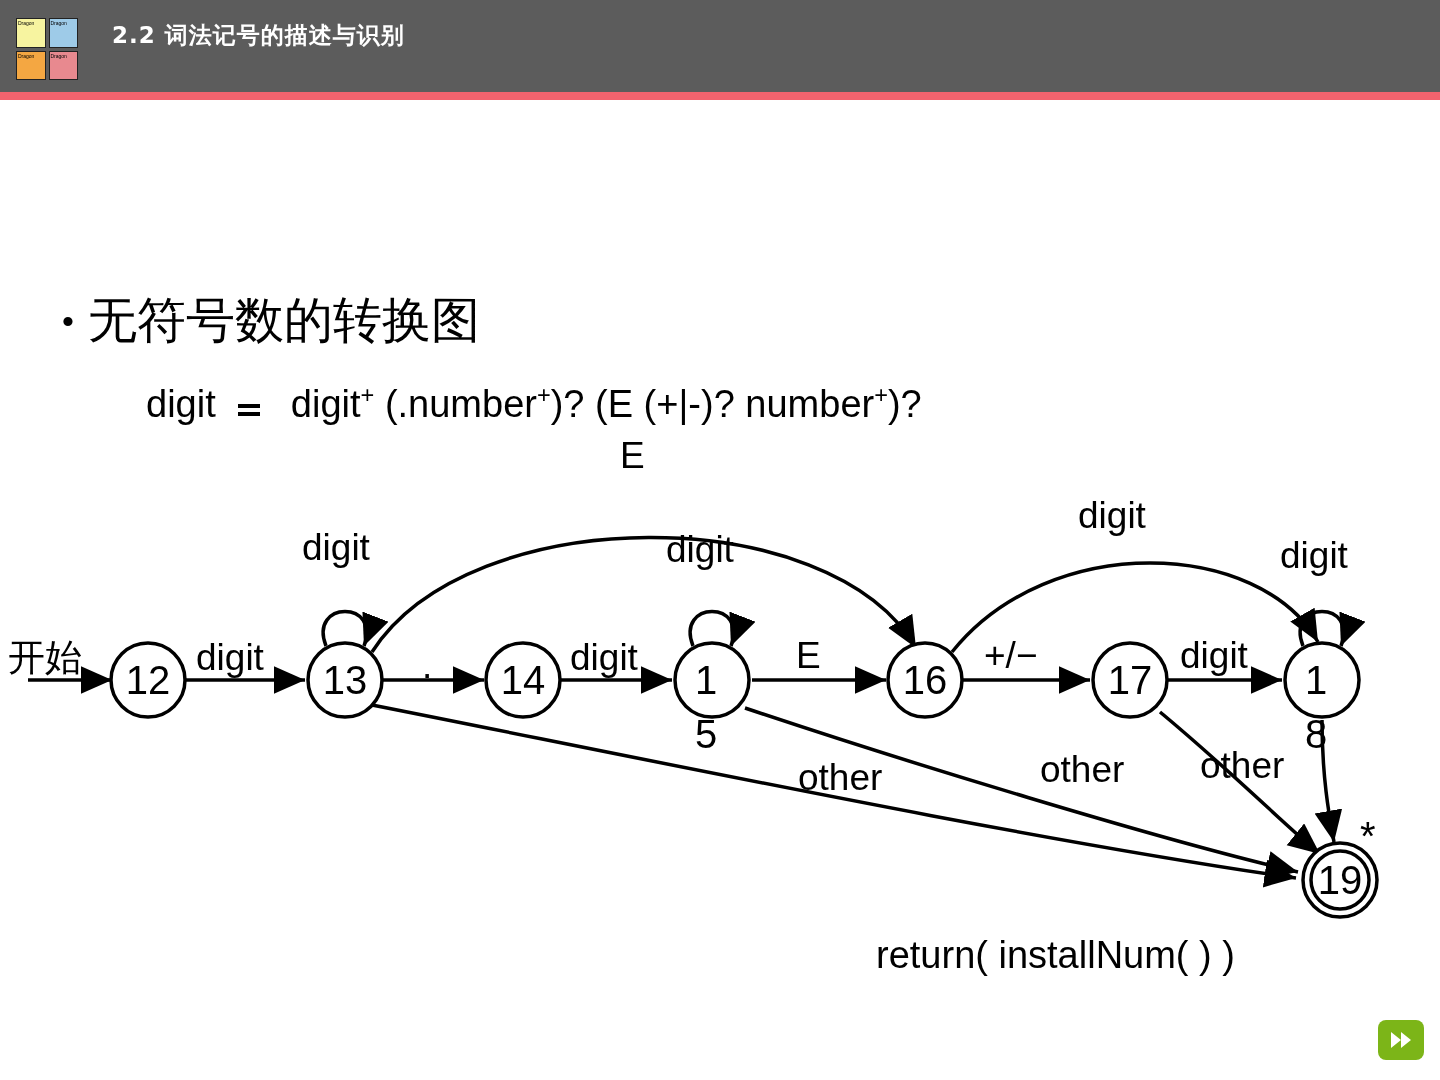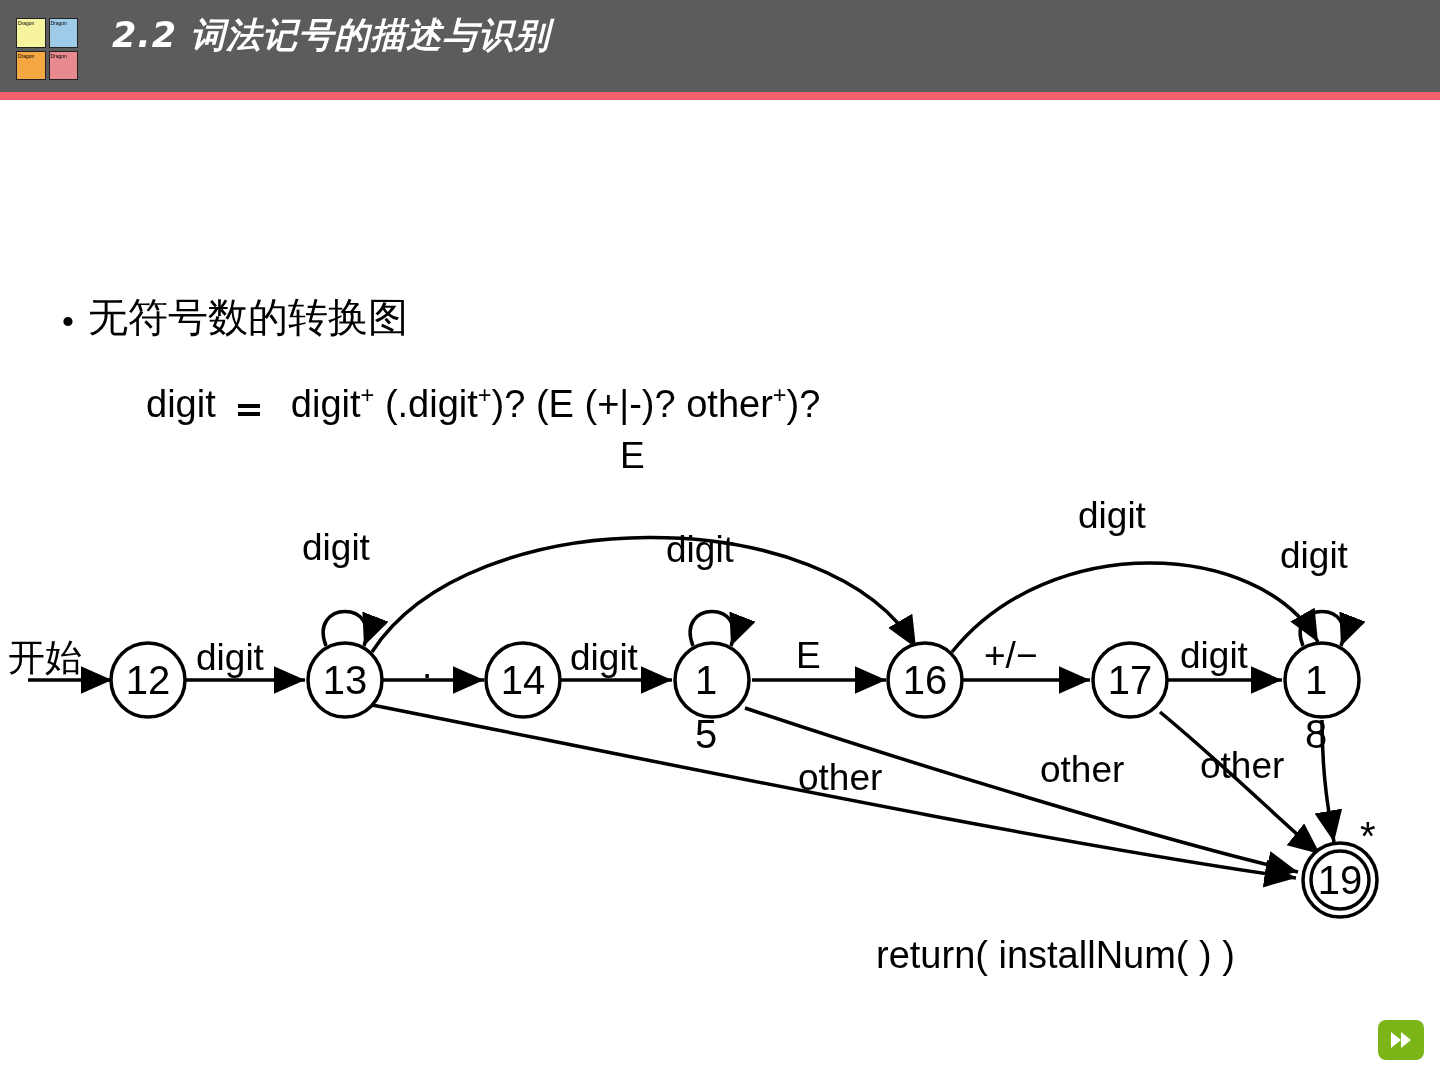--- a/index.html
+++ b/index.html
@@ -29,26 +29,25 @@
     width: 1440px;
     height: 8px;
     background: #f2636e;
   }
   .header-title {
     position: absolute;
     left: 112px;
     top: 12px;
     width: 700px;
     color: #ffffff;
-    font-size: 35px;
+    font-size: 23px;
     font-weight: bold;
     letter-spacing: 1px;
     line-height: 46px;
     font-family: "DejaVu Sans", sans-serif;
-    font-style: italic;
   }
   .logo {
     position: absolute;
     left: 16px;
     top: 18px;
     width: 62px;
     height: 62px;
     display: grid;
     grid-template-columns: 1fr 1fr;
     grid-template-rows: 1fr 1fr;
@@ -75,24 +74,24 @@
     display: flex;
     align-items: flex-start;
   }
   .bullet-dot {
     font-size: 34px;
     line-height: 46px;
     margin-right: 14px;
     color: #000;
   }
   .bullet-text {
-    font-size: 40px;
+    font-size: 49px;
     line-height: 46px;
     color: #000;
-    font-family: Liberation Mono, monospace;
+    font-family: Liberation Serif, serif;
   }
 
   .formula {
     position: absolute;
     left: 146px;
     top: 382px;
     font-size: 38px;
     color: #000;
     white-space: nowrap;
     font-family: "Liberation Sans", sans-serif;
@@ -189,21 +188,21 @@
 <div class="header-title">2.2  词法记号的描述与识别</div>
 
 <div class="bullet-row">
   <span class="bullet-dot">•</span>
   <span class="bullet-text">无符号数的转换图</span>
 </div>
 
 <div class="formula">
   <span>digit</span>
   <span class="arrow-def"></span>
-  <span>digit</span><sup class="plus">+</sup><span> (.digit</span><sup class="plus">+</sup><span>)? (E (+|-)? other</span><sup class="plus">+</sup><span>)?</span>
+  <span>digit</span><sup class="plus">+</sup><span> (.number</span><sup class="plus">+</sup><span>)? (E (+|-)? number</span><sup class="plus">+</sup><span>)?</span>
 </div>
 
 <div class="diagram">
 <svg width="1440" height="600" viewBox="0 0 1440 600" xmlns="http://www.w3.org/2000/svg">
   <defs>
     <marker id="ah" markerWidth="12" markerHeight="12" refX="9" refY="4" orient="auto">
       <path d="M0,0 L9,4 L0,8 z" fill="#000"></path>
     </marker>
   </defs>
 

